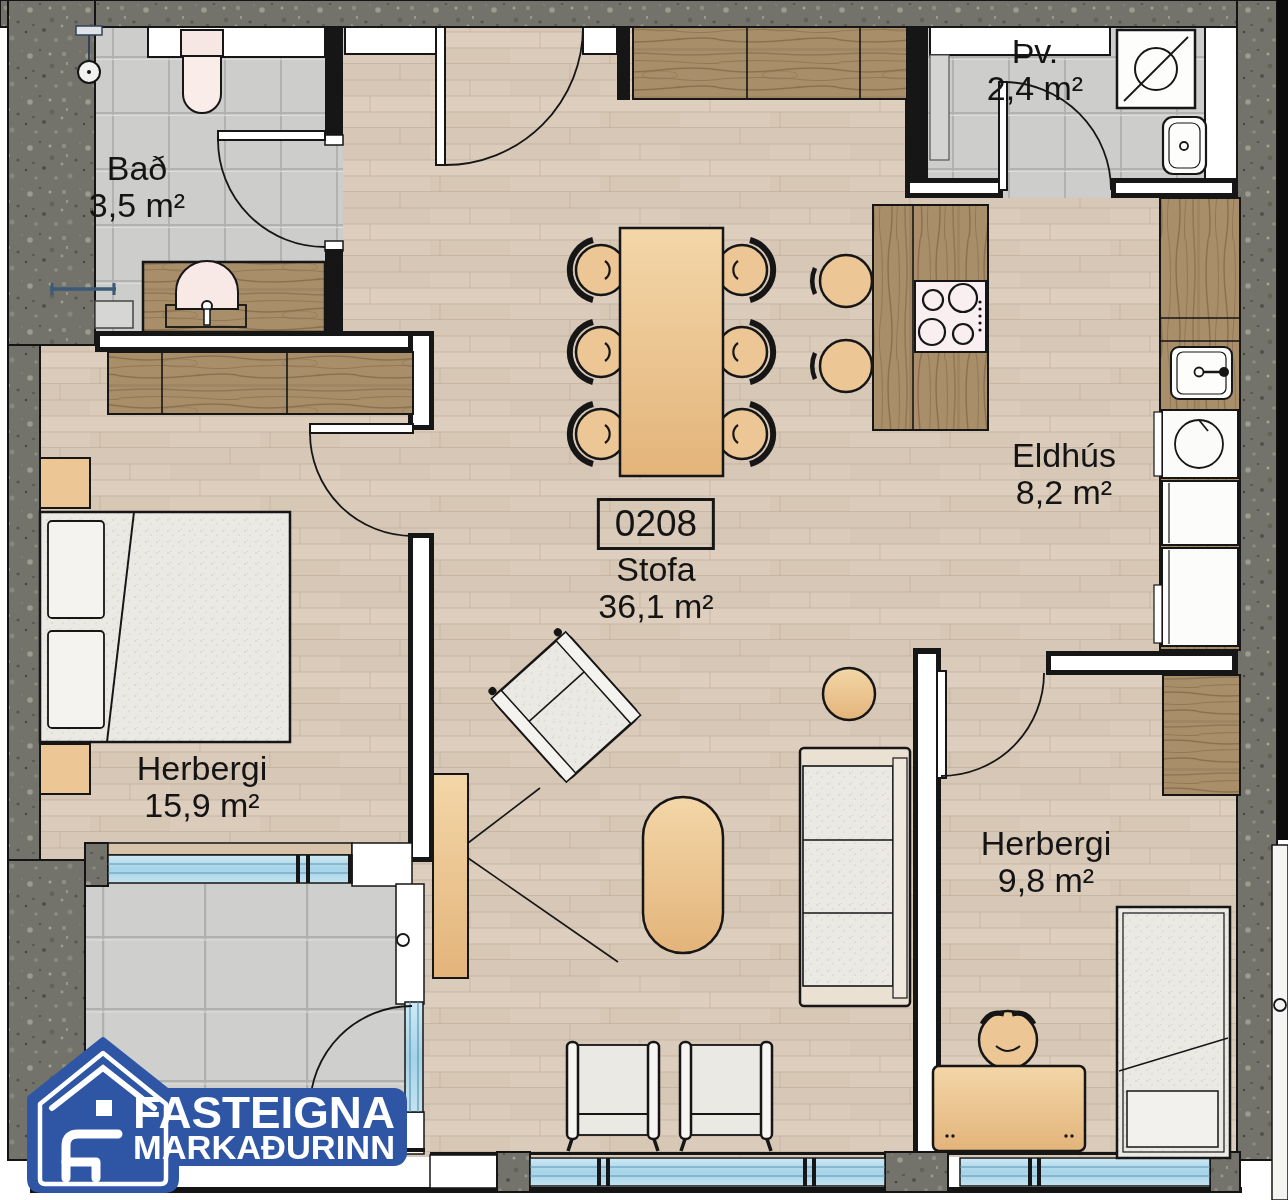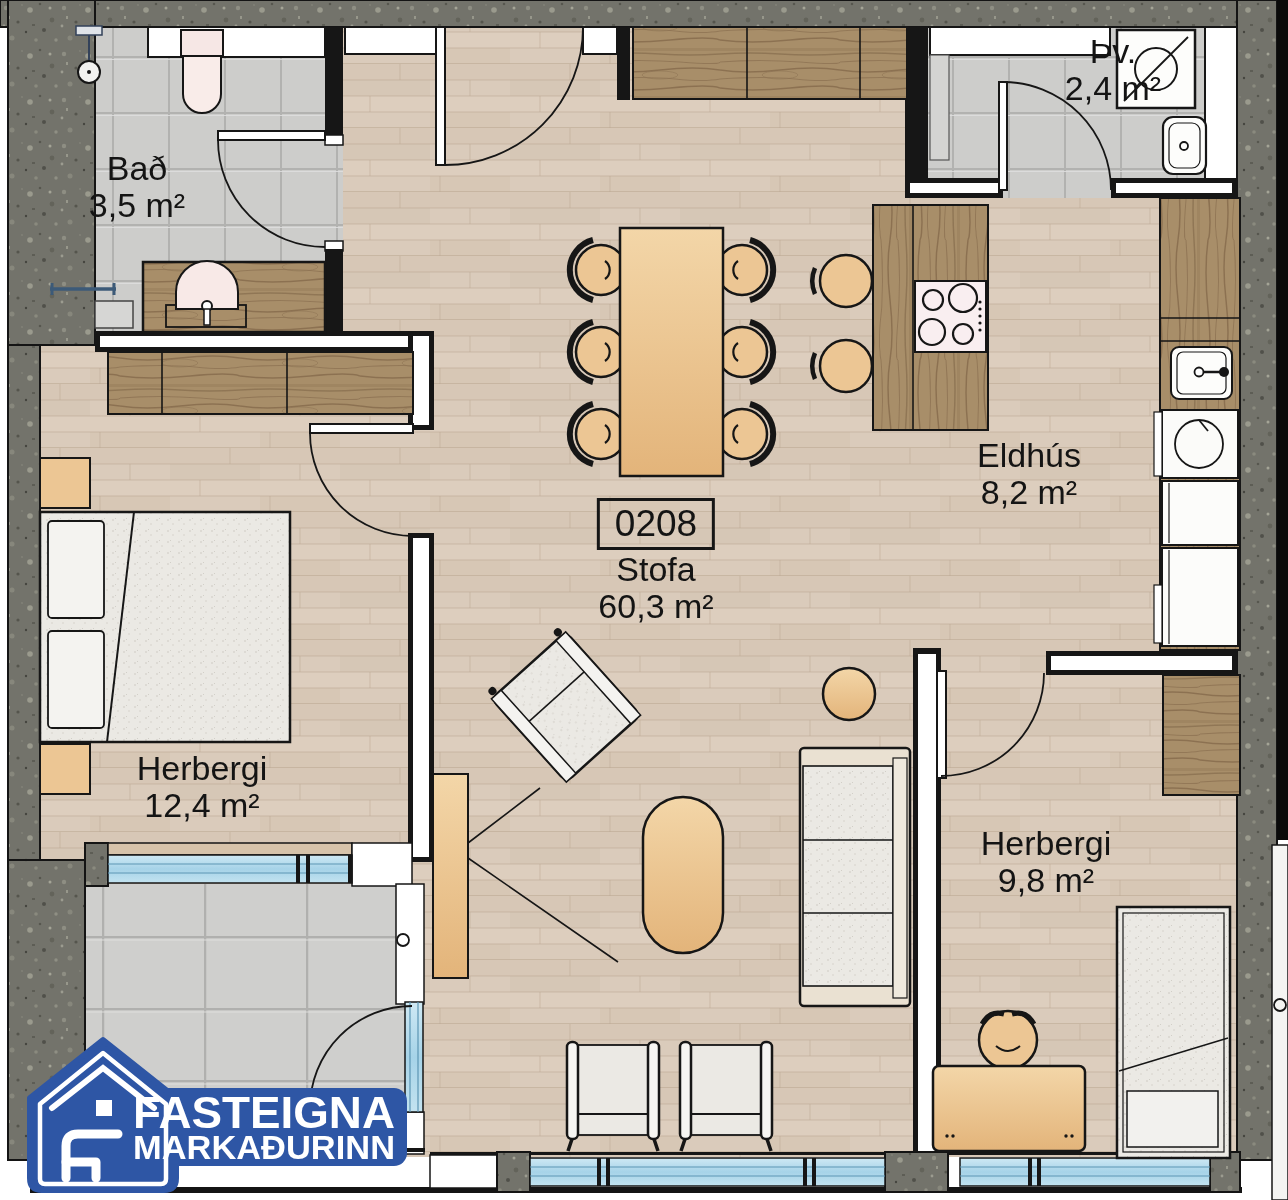--- a/index.html
+++ b/index.html
@@ -388,34 +388,34 @@
     <path d="M66,1162 H96 V1178" fill="none" stroke="#fff" stroke-width="9" stroke-linecap="round" stroke-linejoin="round"></path>
     <text x="133" y="1128" textLength="262" lengthAdjust="spacingAndGlyphs" font-family="Liberation Sans, sans-serif" font-size="45" font-weight="bold" fill="#ffffff">FASTEIGNA</text>
     <text x="133" y="1159" textLength="262" lengthAdjust="spacingAndGlyphs" font-family="Liberation Sans, sans-serif" font-size="34" font-weight="bold" fill="#ffffff">MARKAÐURINN</text>
   </g>
 </svg>
 
   <div class="room-label" style="left:137px;top:150px;">
     <div>Bað</div>
     <div>3,5 m²</div>
   </div>
-  <div class="room-label" style="left:1113px;top:33px;text-align:center;">
+  <div class="room-label" style="left:1035px;top:33px;text-align:center;">
     <div>Þv.</div>
     <div>2,4 m²</div>
   </div>
-  <div class="room-label" style="left:1029px;top:437px;">
+  <div class="room-label" style="left:1064px;top:437px;">
     <div>Eldhús</div>
     <div>8,2 m²</div>
   </div>
   <div class="unit-box" style="left:656px;top:498px;">0208</div>
   <div class="room-label" style="left:656px;top:551px;">
     <div>Stofa</div>
-    <div>60,3 m²</div>
+    <div>36,1 m²</div>
   </div>
   <div class="room-label" style="left:202px;top:750px;">
     <div>Herbergi</div>
-    <div>12,4 m²</div>
+    <div>15,9 m²</div>
   </div>
   <div class="room-label" style="left:1046px;top:825px;">
     <div>Herbergi</div>
     <div>9,8 m²</div>
   </div>
 </div>
 
 </body></html>

